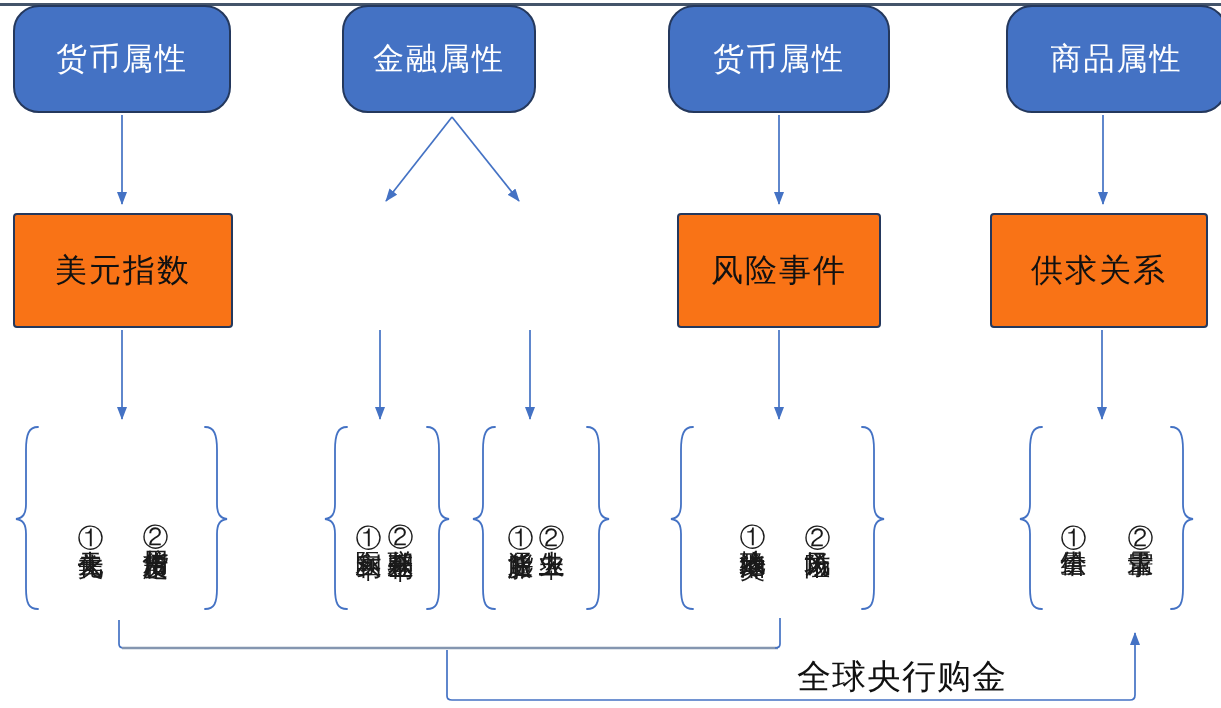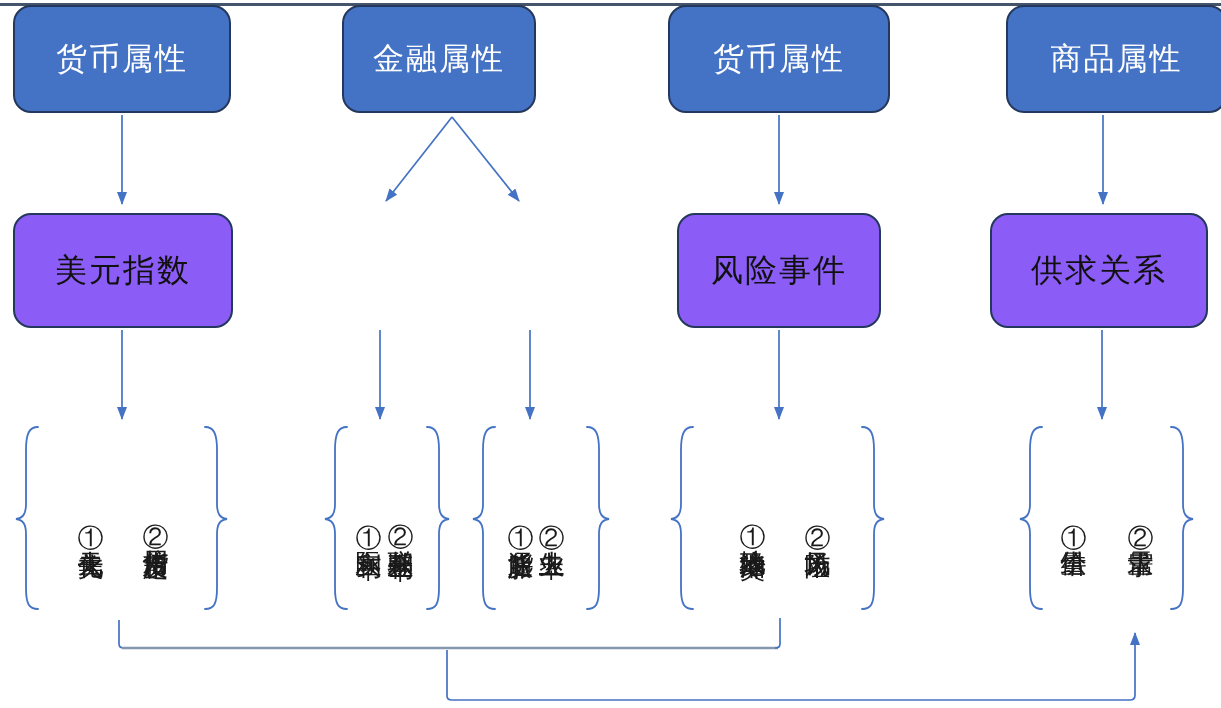--- a/index.html
+++ b/index.html
@@ -8,25 +8,25 @@
     font-family:"Liberation Sans", sans-serif;
   }
   .top-line{
     position:absolute;left:0;top:3px;width:1221px;height:3px;background:#44546A;
   }
   .box{
     position:absolute;display:flex;align-items:center;justify-content:center;
     box-sizing:border-box;text-align:center;
   }
   .box-blue{
-    top:5px;height:108px;background:#4472C4;border:2.5px solid #24385d;border-radius:18px;
+    top:5px;height:108px;background:#4472C4;border:2.5px solid #24385d;border-radius:26px;
     color:#ffffff;font-size:31px;letter-spacing:2px;
   }
   .box-white{
-    top:213px;height:115px;background:#8b5cf6;border:2px solid #24385d;border-radius:18px;
+    top:213px;height:115px;background:#f97316;border:2px solid #24385d;border-radius:4px;
     color:#111111;font-size:32px;letter-spacing:2px;
   }
   svg.connectors{position:absolute;left:0;top:0;z-index:1;}
   .brace{position:absolute;z-index:2;}
   .vitem-wrap{
     position:absolute;top:424px;height:188px;width:36px;z-index:2;
     display:flex;align-items:center;justify-content:center;
   }
   .vitem{
     writing-mode:vertical-rl;text-orientation:upright;
@@ -155,14 +155,15 @@
       <span class="vitem">②市场风险</span>
     </div>
 
   <div class="vitem-wrap" style="left:1055px;">
       <span class="vitem">①供给量</span>
     </div>
   <div class="vitem-wrap" style="left:1122px;">
       <span class="vitem">②需求量</span>
     </div>
 
+  <div class="bottom-label">全球央行购金</div>
 
 </div>
 
 </body></html>

